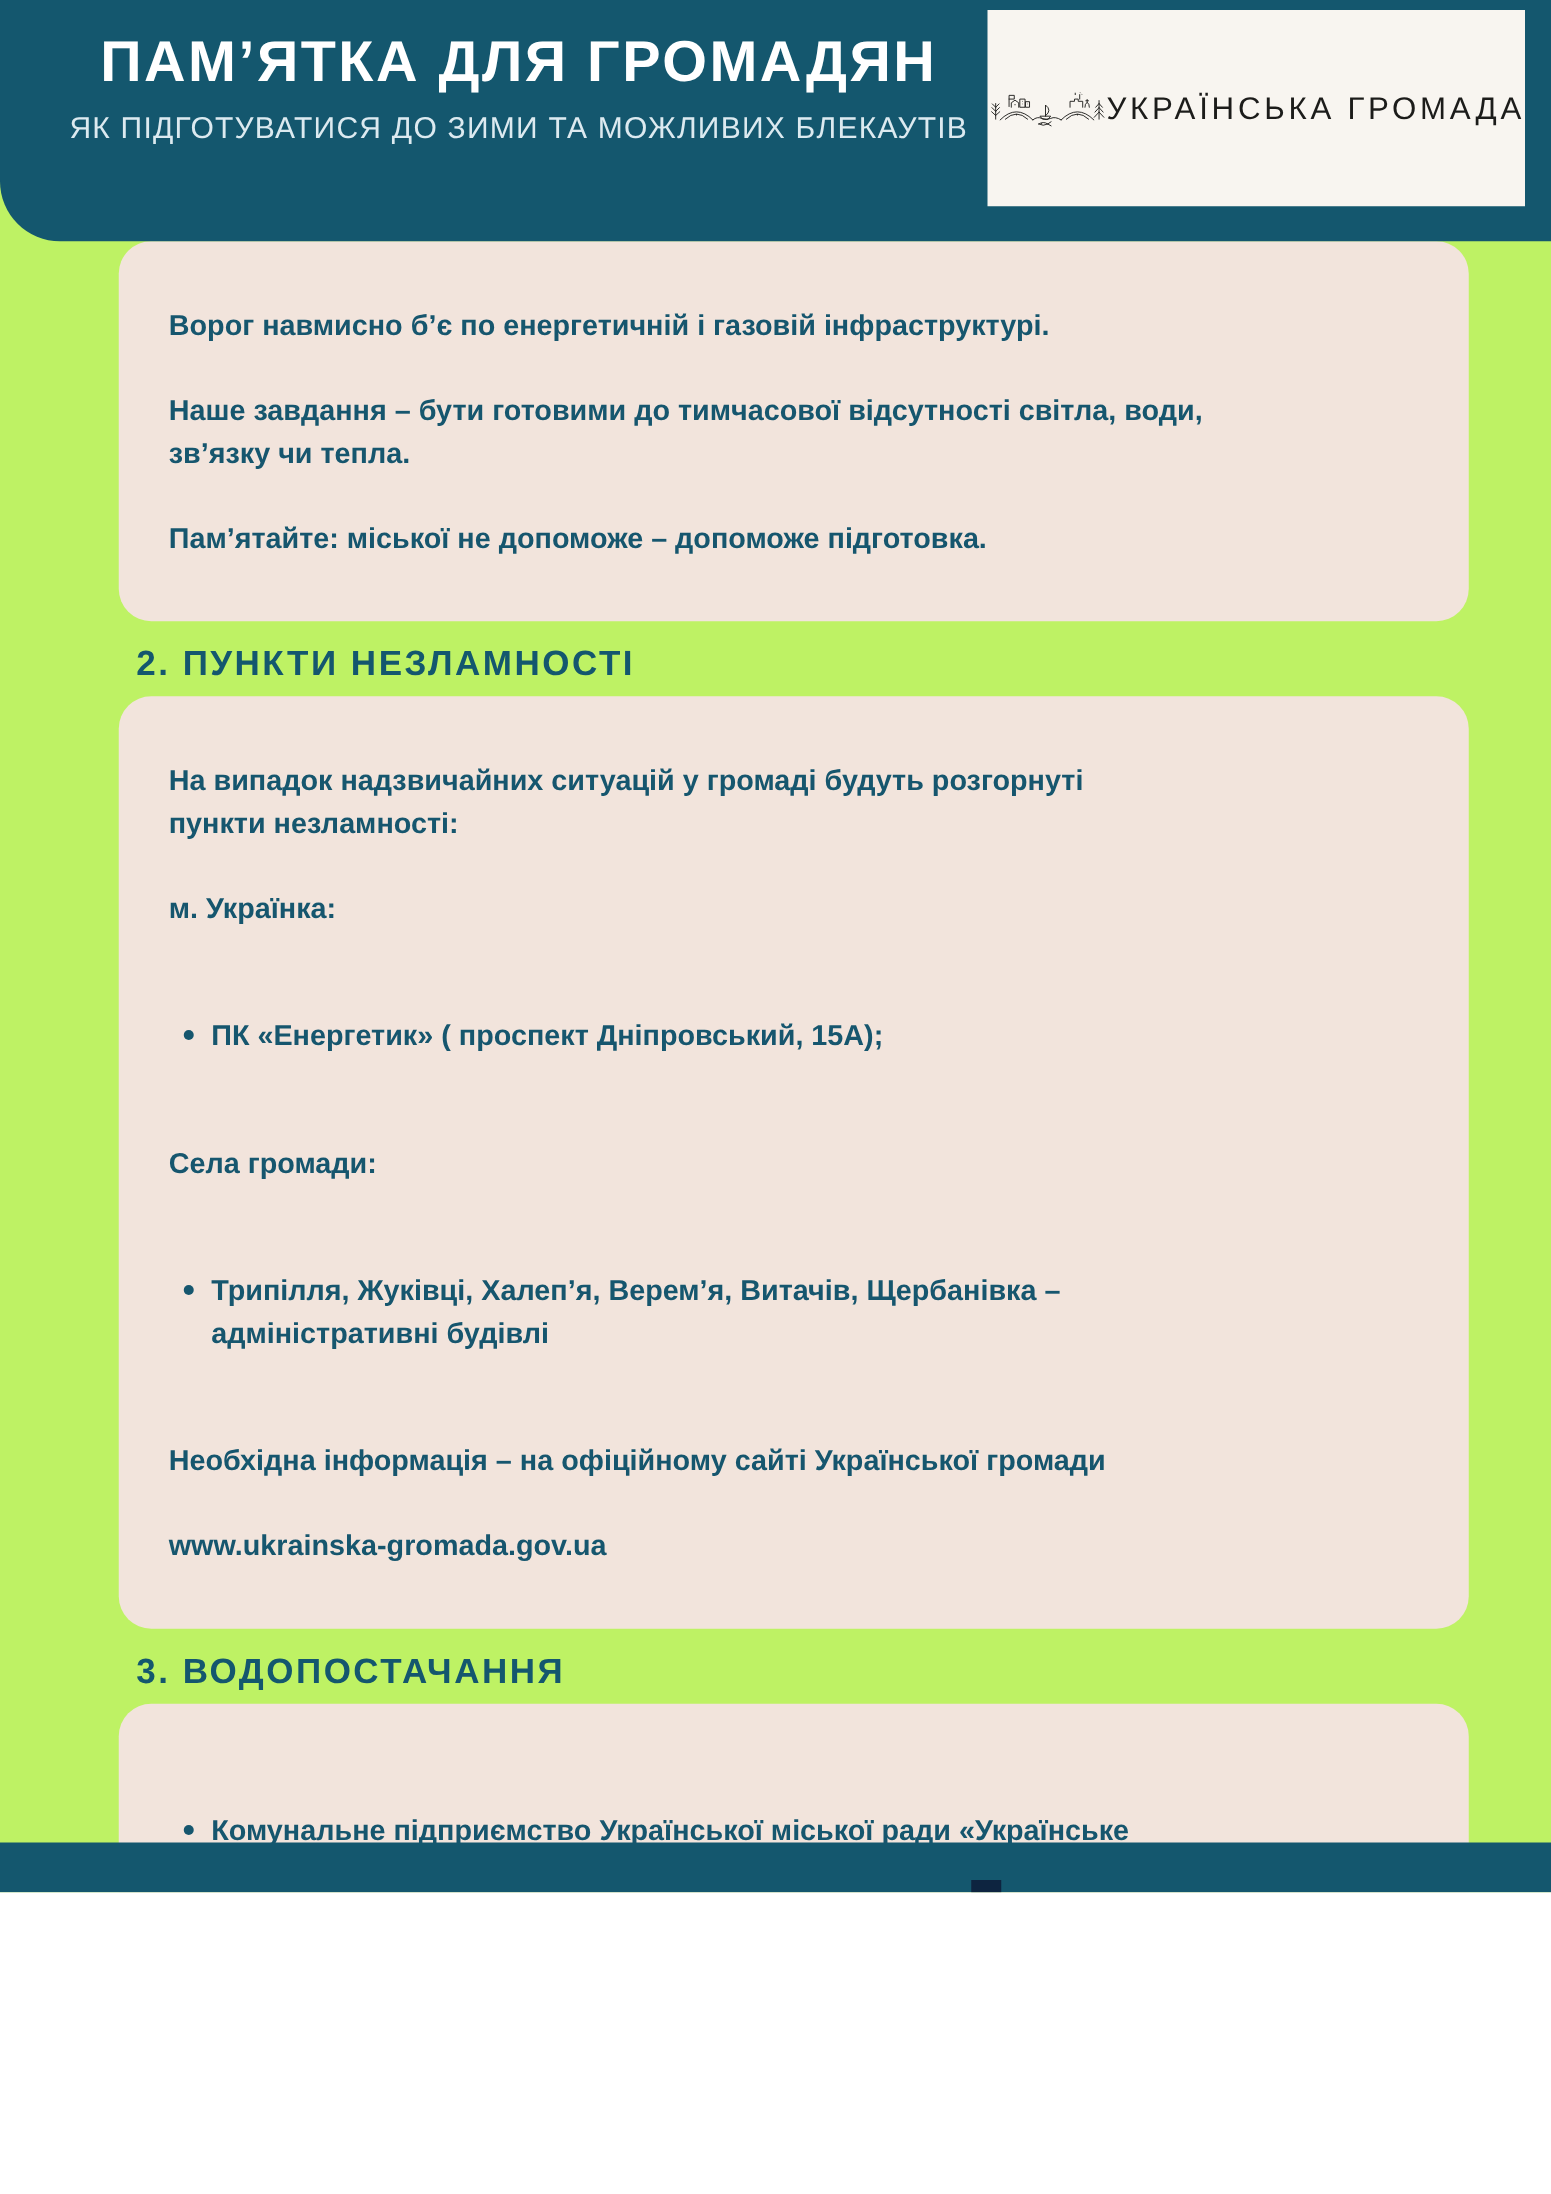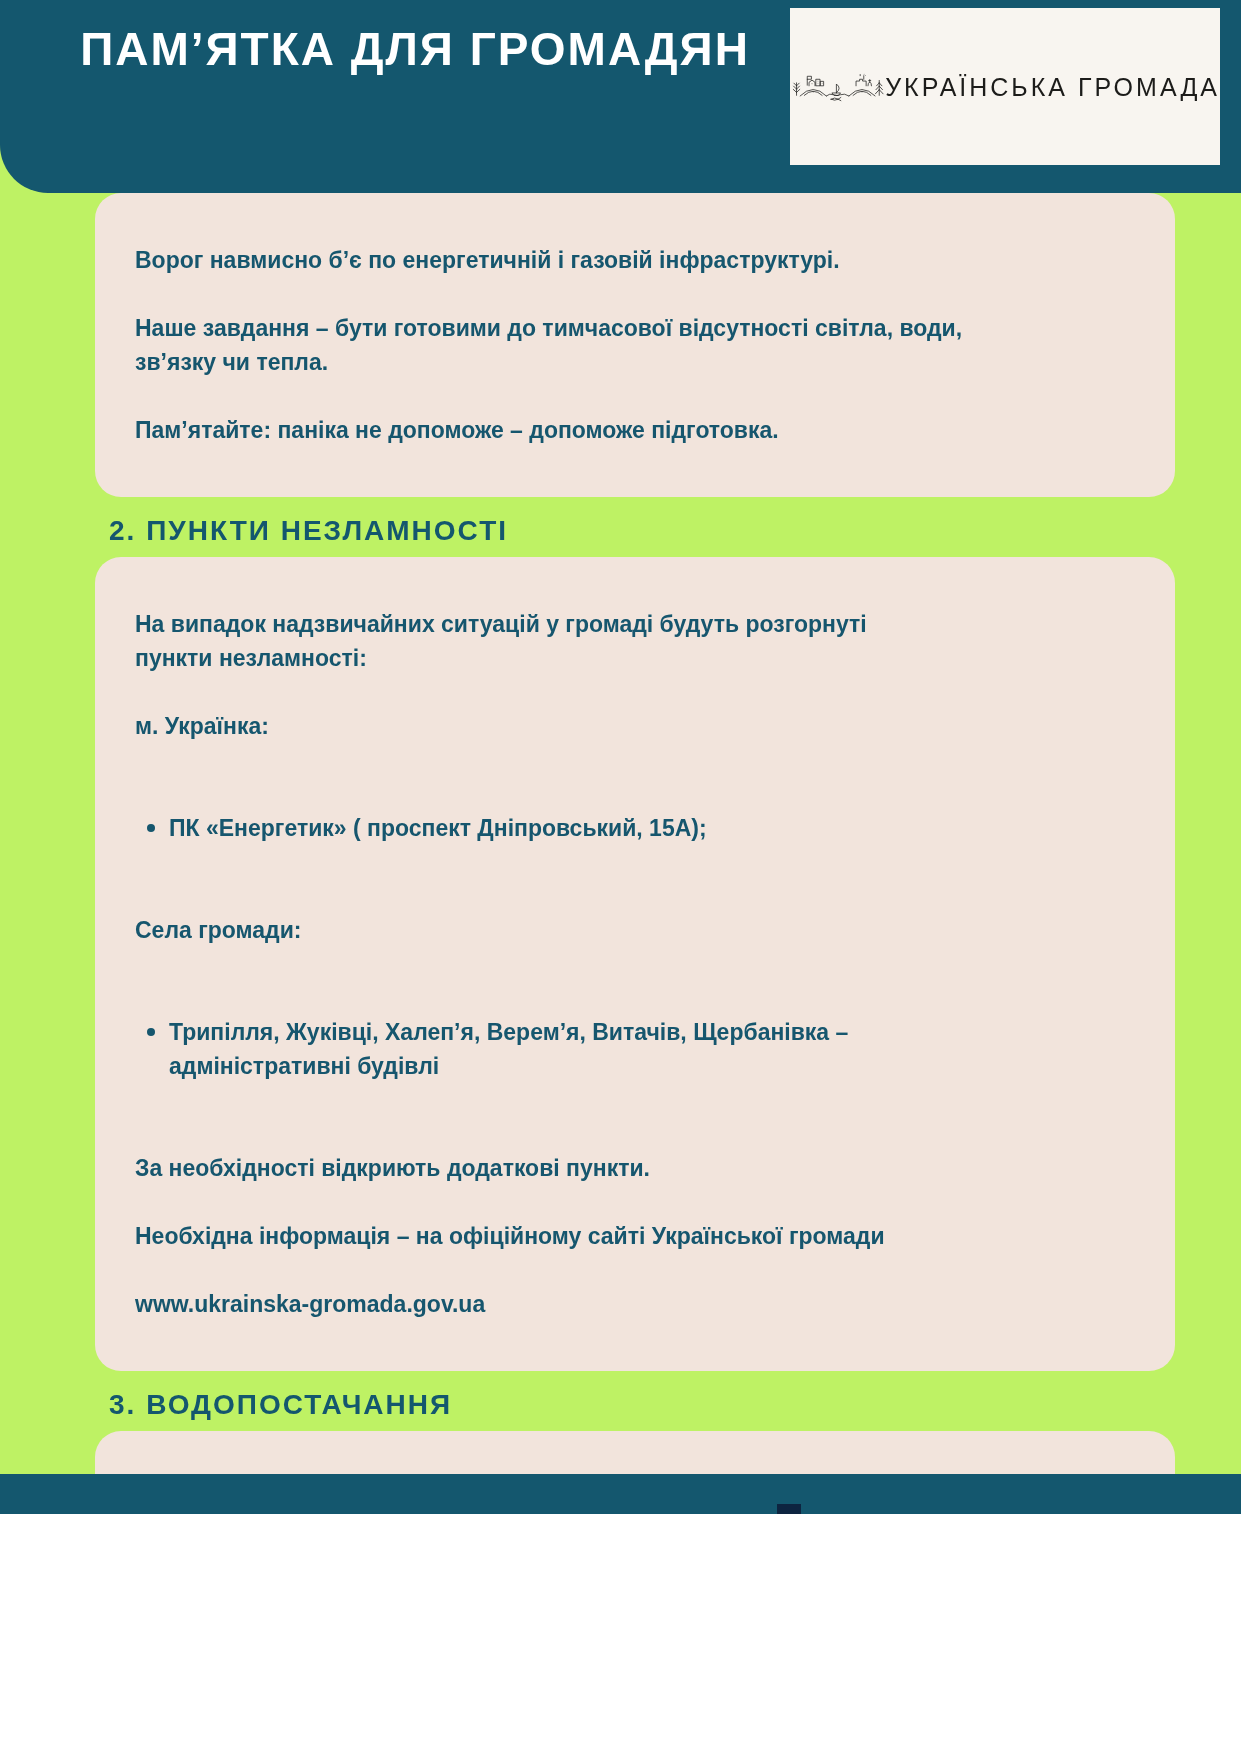--- a/index.html
+++ b/index.html
@@ -60,20 +60,21 @@
   }
 </style>
 </head>
 <body>
 
 <div class="page">
 
   <header class="header">
     <div class="header-text">
       <h1 class="page-title">ПАМ’ЯТКА ДЛЯ ГРОМАДЯН</h1>
+      <div class="page-subtitle">ЯК ПІДГОТУВАТИСЯ ДО ЗИМИ ТА МОЖЛИВИХ БЛЕКАУТІВ</div>
     </div>
     <div class="logo-box">
       <svg class="logo-art" viewBox="0 0 320 100" fill="none" stroke="#1D1D1B" stroke-width="2.5" stroke-linecap="round" stroke-linejoin="round">
 
         <path d="M22 78 V36 M22 46 L13 37 M22 46 L31 37 M22 57 L12 47 M22 57 L32 47 M22 68 L11 58 M22 68 L33 58"></path>
 
         <path d="M34 80 Q78 36 122 80"></path>
         <path d="M48 78 Q78 50 108 78"></path>
         <circle cx="78" cy="66" r="2" fill="#1D1D1B" stroke="none"></circle>
 
@@ -110,37 +111,36 @@
       <div class="logo-text">УКРАЇНСЬКА ГРОМАДА</div>
     </div>
   </header>
 
   <main class="content">
 
     <div class="box">
       <p>Ворог навмисно б’є по енергетичній і газовій інфраструктурі.</p>
       <p>Наше завдання – бути готовими до тимчасової відсутності світла, води,
 зв’язку чи тепла.</p>
-      <p>Пам’ятайте: паніка не допоможе – допоможе підготовка.</p>
+      <p>Пам’ятайте: міської не допоможе – допоможе підготовка.</p>
     </div>
 
     <h2 class="section-heading">2. ПУНКТИ НЕЗЛАМНОСТІ</h2>
     <div class="box">
       <p>На випадок надзвичайних ситуацій у громаді будуть розгорнуті
 пункти незламності:</p>
       <p>м. Українка:</p>
       <ul class="bullets">
         <li class="bullet">ПК «Енергетик» ( проспект Дніпровський, 15А);</li>
       </ul>
       <p>Села громади:</p>
       <ul class="bullets">
         <li class="bullet">Трипілля, Жуківці, Халеп’я, Верем’я, Витачів, Щербанівка –
 адміністративні будівлі</li>
       </ul>
-      <p>За необхідності відкриють додаткові пункти.</p>
       <p>Необхідна інформація  –  на офіційному сайті Української громади</p>
       <p>www.ukrainska-gromada.gov.ua</p>
     </div>
 
     <h2 class="section-heading">3. ВОДОПОСТАЧАННЯ</h2>
     <div class="box">
       <ul class="bullets">
         <li class="bullet">Комунальне підприємство Української міської ради  «Українське
 водопровідно - каналізаційне підприємство» забезпечене генераторами
 та пальним.</li>

